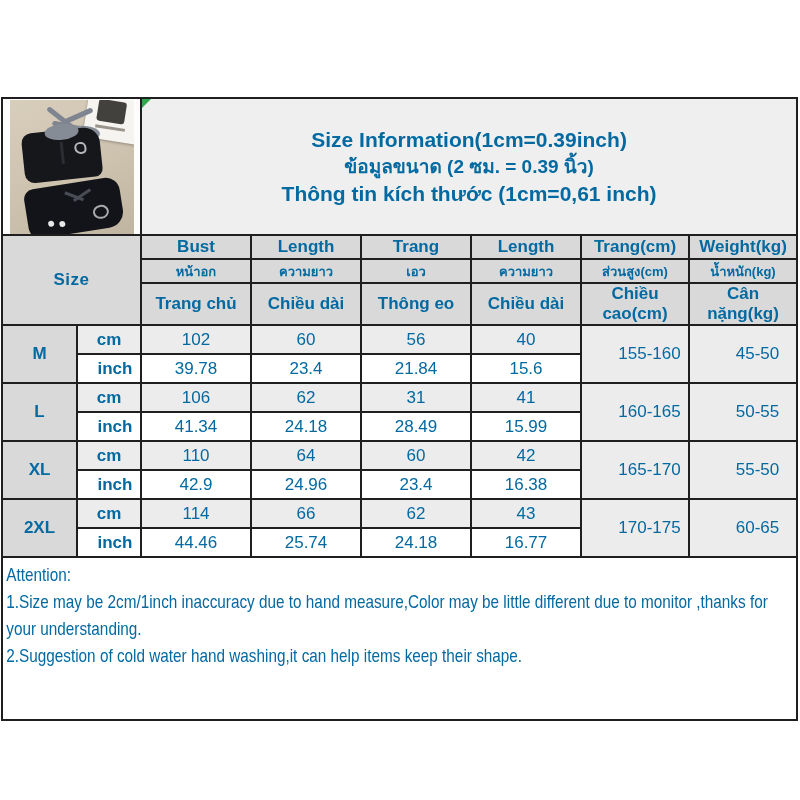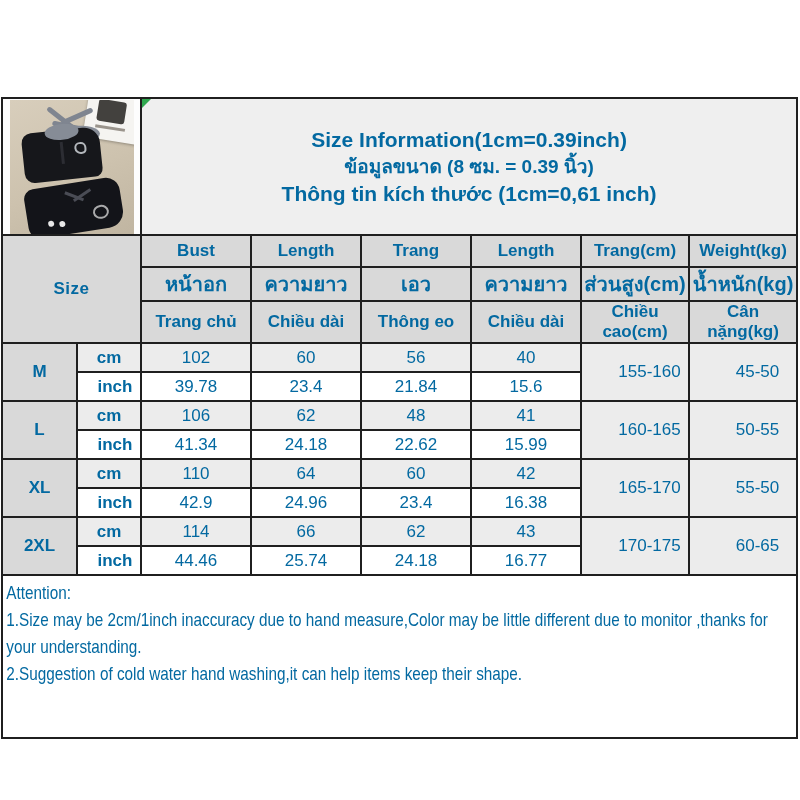--- a/index.html
+++ b/index.html
@@ -28,23 +28,23 @@
   .title-cell { background: var(--title-bg); position: relative; }
   .title-line { font-weight: bold; line-height: 27px; }
   .title-en, .title-vi { font-size: 21px; }
   .title-th { font-size: 19px; }
   .corner-marker {
     position: absolute; left: 0; top: 0; width: 0; height: 0;
     border-top: 9px solid var(--marker-green); border-right: 9px solid transparent;
   }
 
   
-  .hdr td { height: 32px; font-weight: bold; background: var(--header-bg); }
+  .hdr td { height: 24px; font-weight: bold; background: var(--header-bg); }
   .hdr-en td { font-size: 17px; }
-  .hdr-th td { font-size: 20px; }
+  .hdr-th td { font-size: 13px; }
   .hdr-vi td { font-size: 17px; }
   .size-cell { font-size: 31px; font-weight: bold; background: var(--header-bg); letter-spacing: 0.5px; }
 
   
   .data-row td { height: 29px; font-size: 17px; }
   .size-label { font-weight: bold; background: var(--header-bg); font-size: 17px; }
   .unit-cm   { font-weight: bold; background: var(--subrow-bg); }
   .unit-inch { font-weight: bold; background: #ffffff; padding-left: 12px; }
   .val-cm   { background: var(--subrow-bg); }
   .val-inch { background: #ffffff; }
@@ -131,21 +131,21 @@
             <div class="drawstring-2"></div>
             <div class="paw paw-1"></div>
             <div class="paw paw-2"></div>
             <div class="badge-circle"></div>
           </div>
         </div>
       </td>
       <td colspan="6" class="title-cell">
         <div class="corner-marker"></div>
         <div class="title-line title-en">Size Information(1cm=0.39inch)</div>
-        <div class="title-line title-th">ข้อมูลขนาด (8 ซม. = 0.39 นิ้ว)</div>
+        <div class="title-line title-th">ข้อมูลขนาด (2 ซม. = 0.39 นิ้ว)</div>
         <div class="title-line title-vi">Thông tin kích thước (1cm=0,61 inch)</div>
       </td>
     </tr>
 
     <tr class="hdr hdr-en">
       <td colspan="2" rowspan="3" class="size-cell">Size</td>
       <td>Bust</td>
       <td>Length</td>
       <td>Trang</td>
       <td>Length</td>
@@ -185,30 +185,30 @@
       <td class="val-inch">23.4</td>
       <td class="val-inch">21.84</td>
       <td class="val-inch">15.6</td>
     </tr>
 
     <tr class="data-row">
       <td rowspan="2" class="size-label">L</td>
       <td class="unit-cm">cm</td>
       <td class="val-cm">106</td>
       <td class="val-cm">62</td>
-      <td class="val-cm">48</td>
+      <td class="val-cm">31</td>
       <td class="val-cm">41</td>
       <td rowspan="2" class="range">160-165</td>
       <td rowspan="2" class="range">50-55</td>
     </tr>
     <tr class="data-row">
       <td class="unit-inch">inch</td>
       <td class="val-inch">41.34</td>
       <td class="val-inch">24.18</td>
-      <td class="val-inch">22.62</td>
+      <td class="val-inch">28.49</td>
       <td class="val-inch">15.99</td>
     </tr>
 
     <tr class="data-row">
       <td rowspan="2" class="size-label">XL</td>
       <td class="unit-cm">cm</td>
       <td class="val-cm">110</td>
       <td class="val-cm">64</td>
       <td class="val-cm">60</td>
       <td class="val-cm">42</td>

